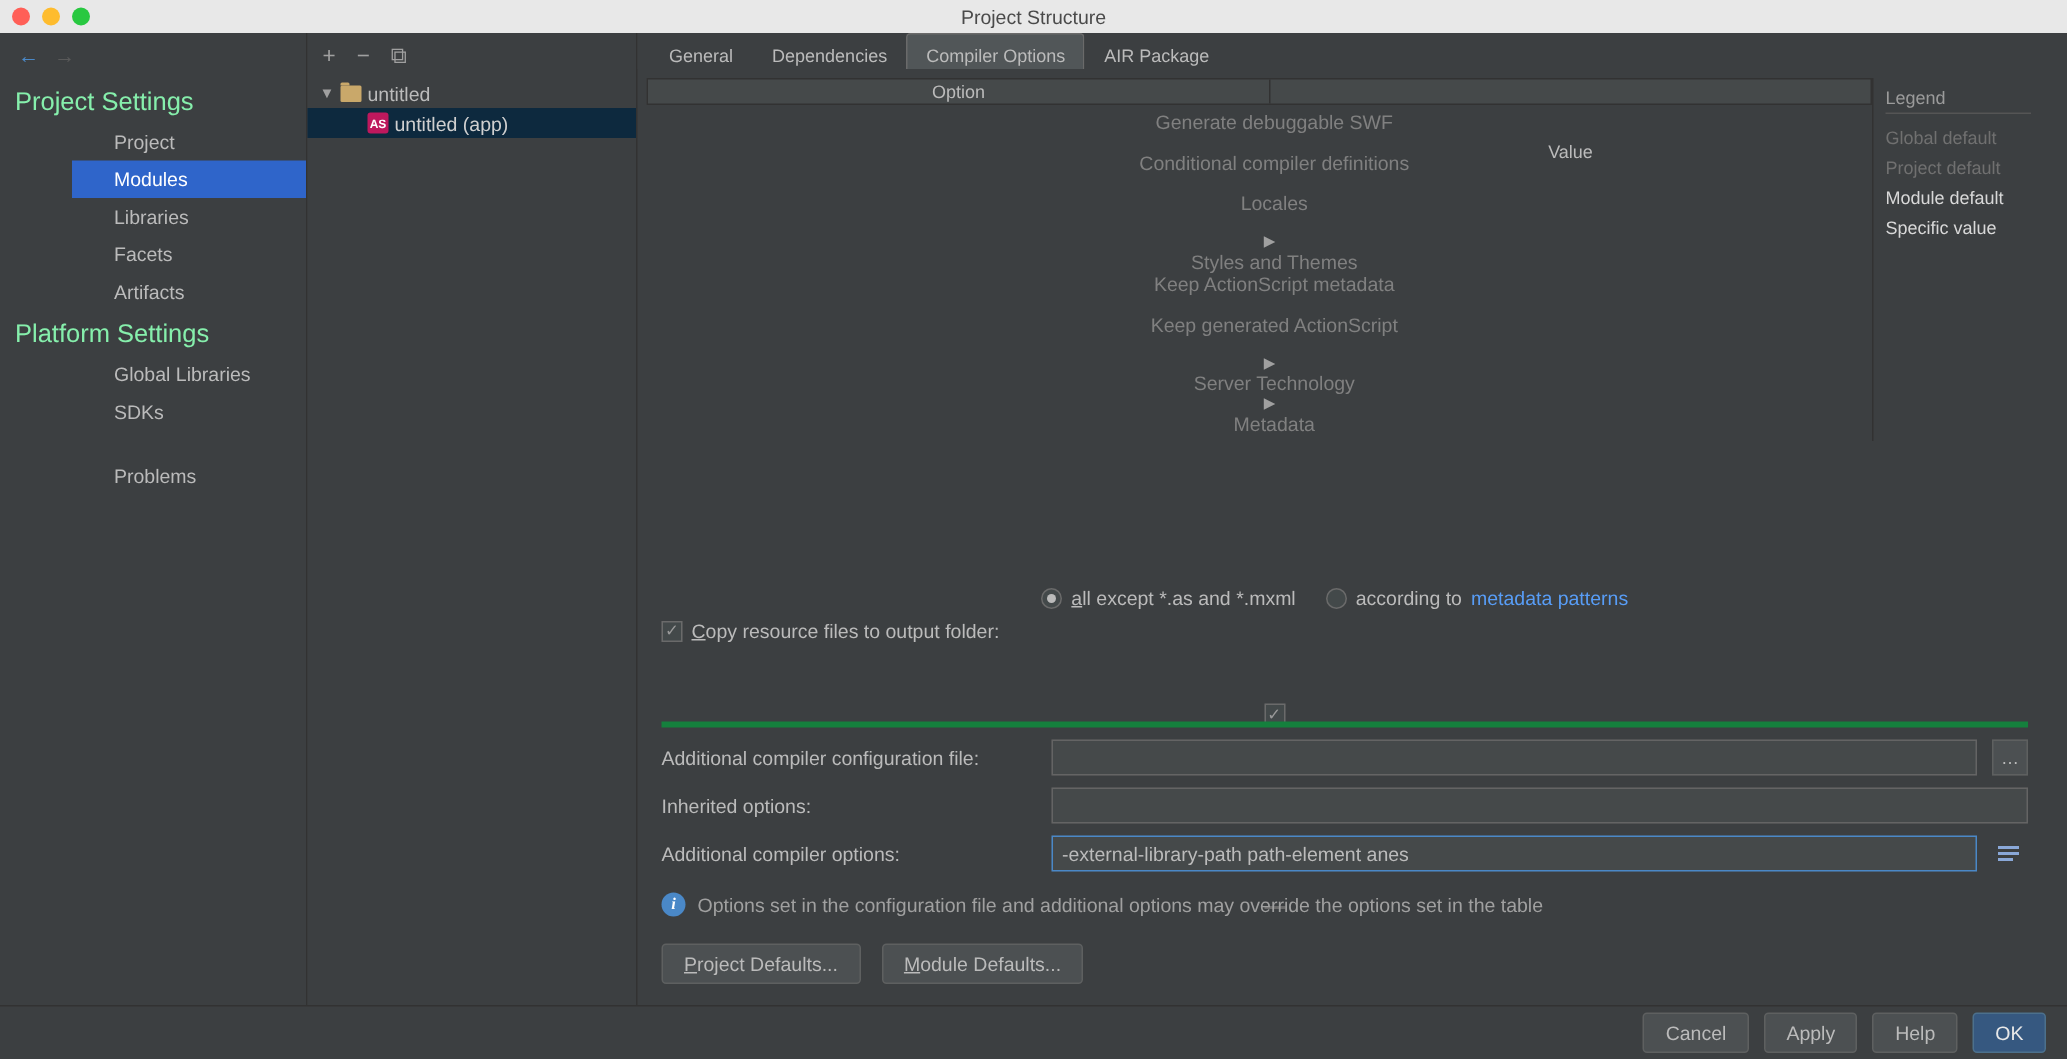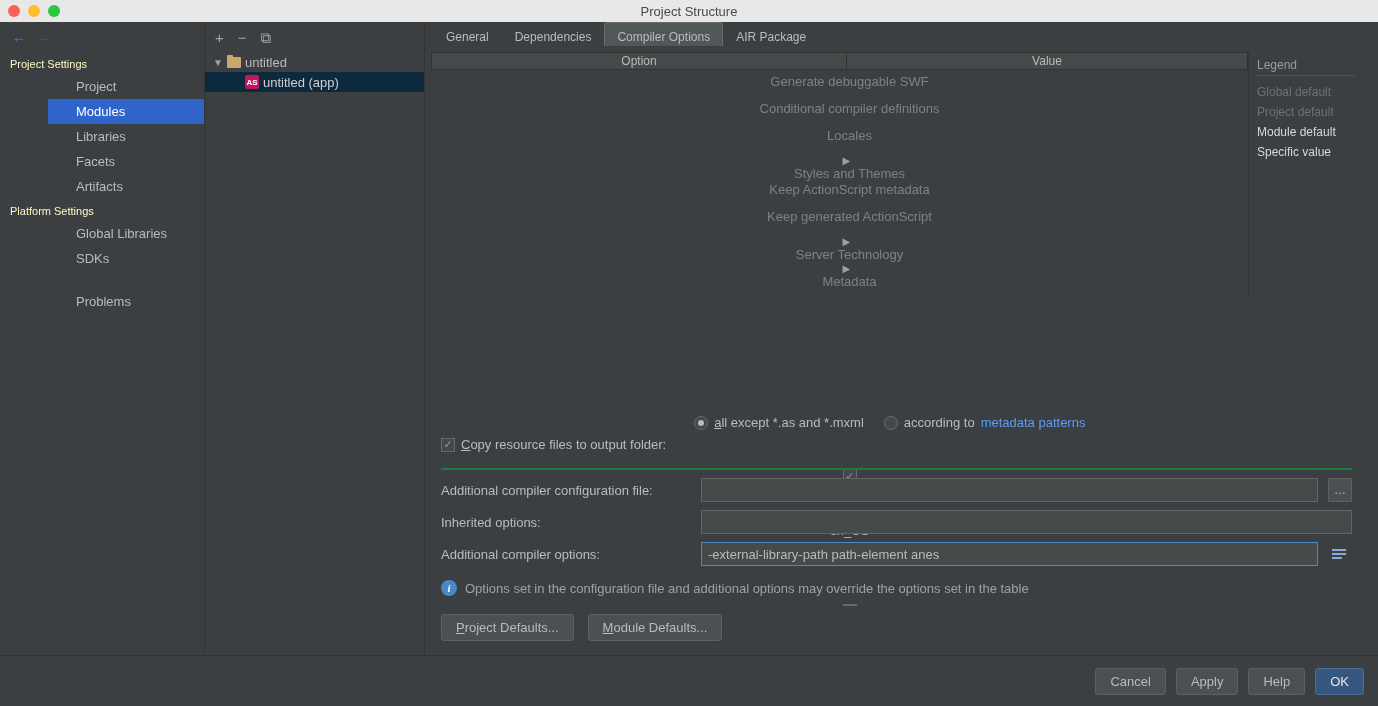--- a/index.html
+++ b/index.html
@@ -50,22 +50,22 @@
   height: 30px;
   display: flex;
   align-items: center;
   gap: 10px;
   padding: 0 12px;
 }
 .arrow-btn { color: #4a88c7; cursor: pointer; font-size: 14px; }
 .arrow-btn.disabled { color: #5a5a5a; }
 .section-header {
   padding: 6px 10px 4px 10px;
-  color: #fef9c3;
-  font-size: 11px;
+  color: #86efac;
+  font-size: 17px;
 }
 .nav-item {
   padding: 5px 10px 5px 28px;
   color: #bbbbbb;
   cursor: pointer;
   margin-left: 48px;
 }
 .nav-item.selected {
   background: #2f65ca;
   color: #ffffff;
@@ -177,21 +177,21 @@
   height: 18px;
   border: 1px solid #323232;
 }
 .th {
   text-align: center;
   font-size: 12px;
   color: #bbbbbb;
   padding-top: 1px;
 }
 .th-option { flex: 0 0 415px; border-right: 1px solid #323232; }
-.th-value { flex: 1; }
+.th-value { flex: 1; margin-top: 40px; }
 .table-body { padding: 4px 0; }
 .opt-row {
   display: flex;
   align-items: center;
   height: 27px;
   padding-left: 20px;
   flex-direction: column;
 }
 .opt-row .caret { width: 14px; color: #a0a0a0; font-size: 10px; }
 .opt-label { flex: 0 0 395px; color: #808080; }
@@ -259,21 +259,22 @@
 }
 .link { color: #589df6; cursor: pointer; }
 .underline-letter { text-decoration: underline; }
 
 .form-grid {
   display: grid;
   grid-template-columns: 250px 1fr auto;
   gap: 8px 10px;
   align-items: center;
   padding: 8px 0;
-  border-top: 2px solid #15803d;
+  border-top: 4px solid #15803d;
+  margin-top: 37px;
 }
 .form-label { color: #bbbbbb; }
 .text-input {
   background: #45494a;
   border: 1px solid #646464;
   height: 24px;
   padding: 0 6px;
   color: #bbbbbb;
   font-family: inherit;
   font-size: 13px;
@@ -334,21 +335,21 @@
   border-radius: 3px;
   cursor: pointer;
   font-size: 13px;
 }
 .btn.primary {
   background: #365880;
   border-color: #4c708c;
   color: #e8e8e8;
 }
 .footer {
-  height: 51px;
+  height: 36px;
   background: #3c3f41;
   border-top: 1px solid #323232;
   display: flex;
   align-items: center;
   justify-content: flex-end;
   gap: 10px;
   padding: 0 14px;
 }
 </style>
 </head>

